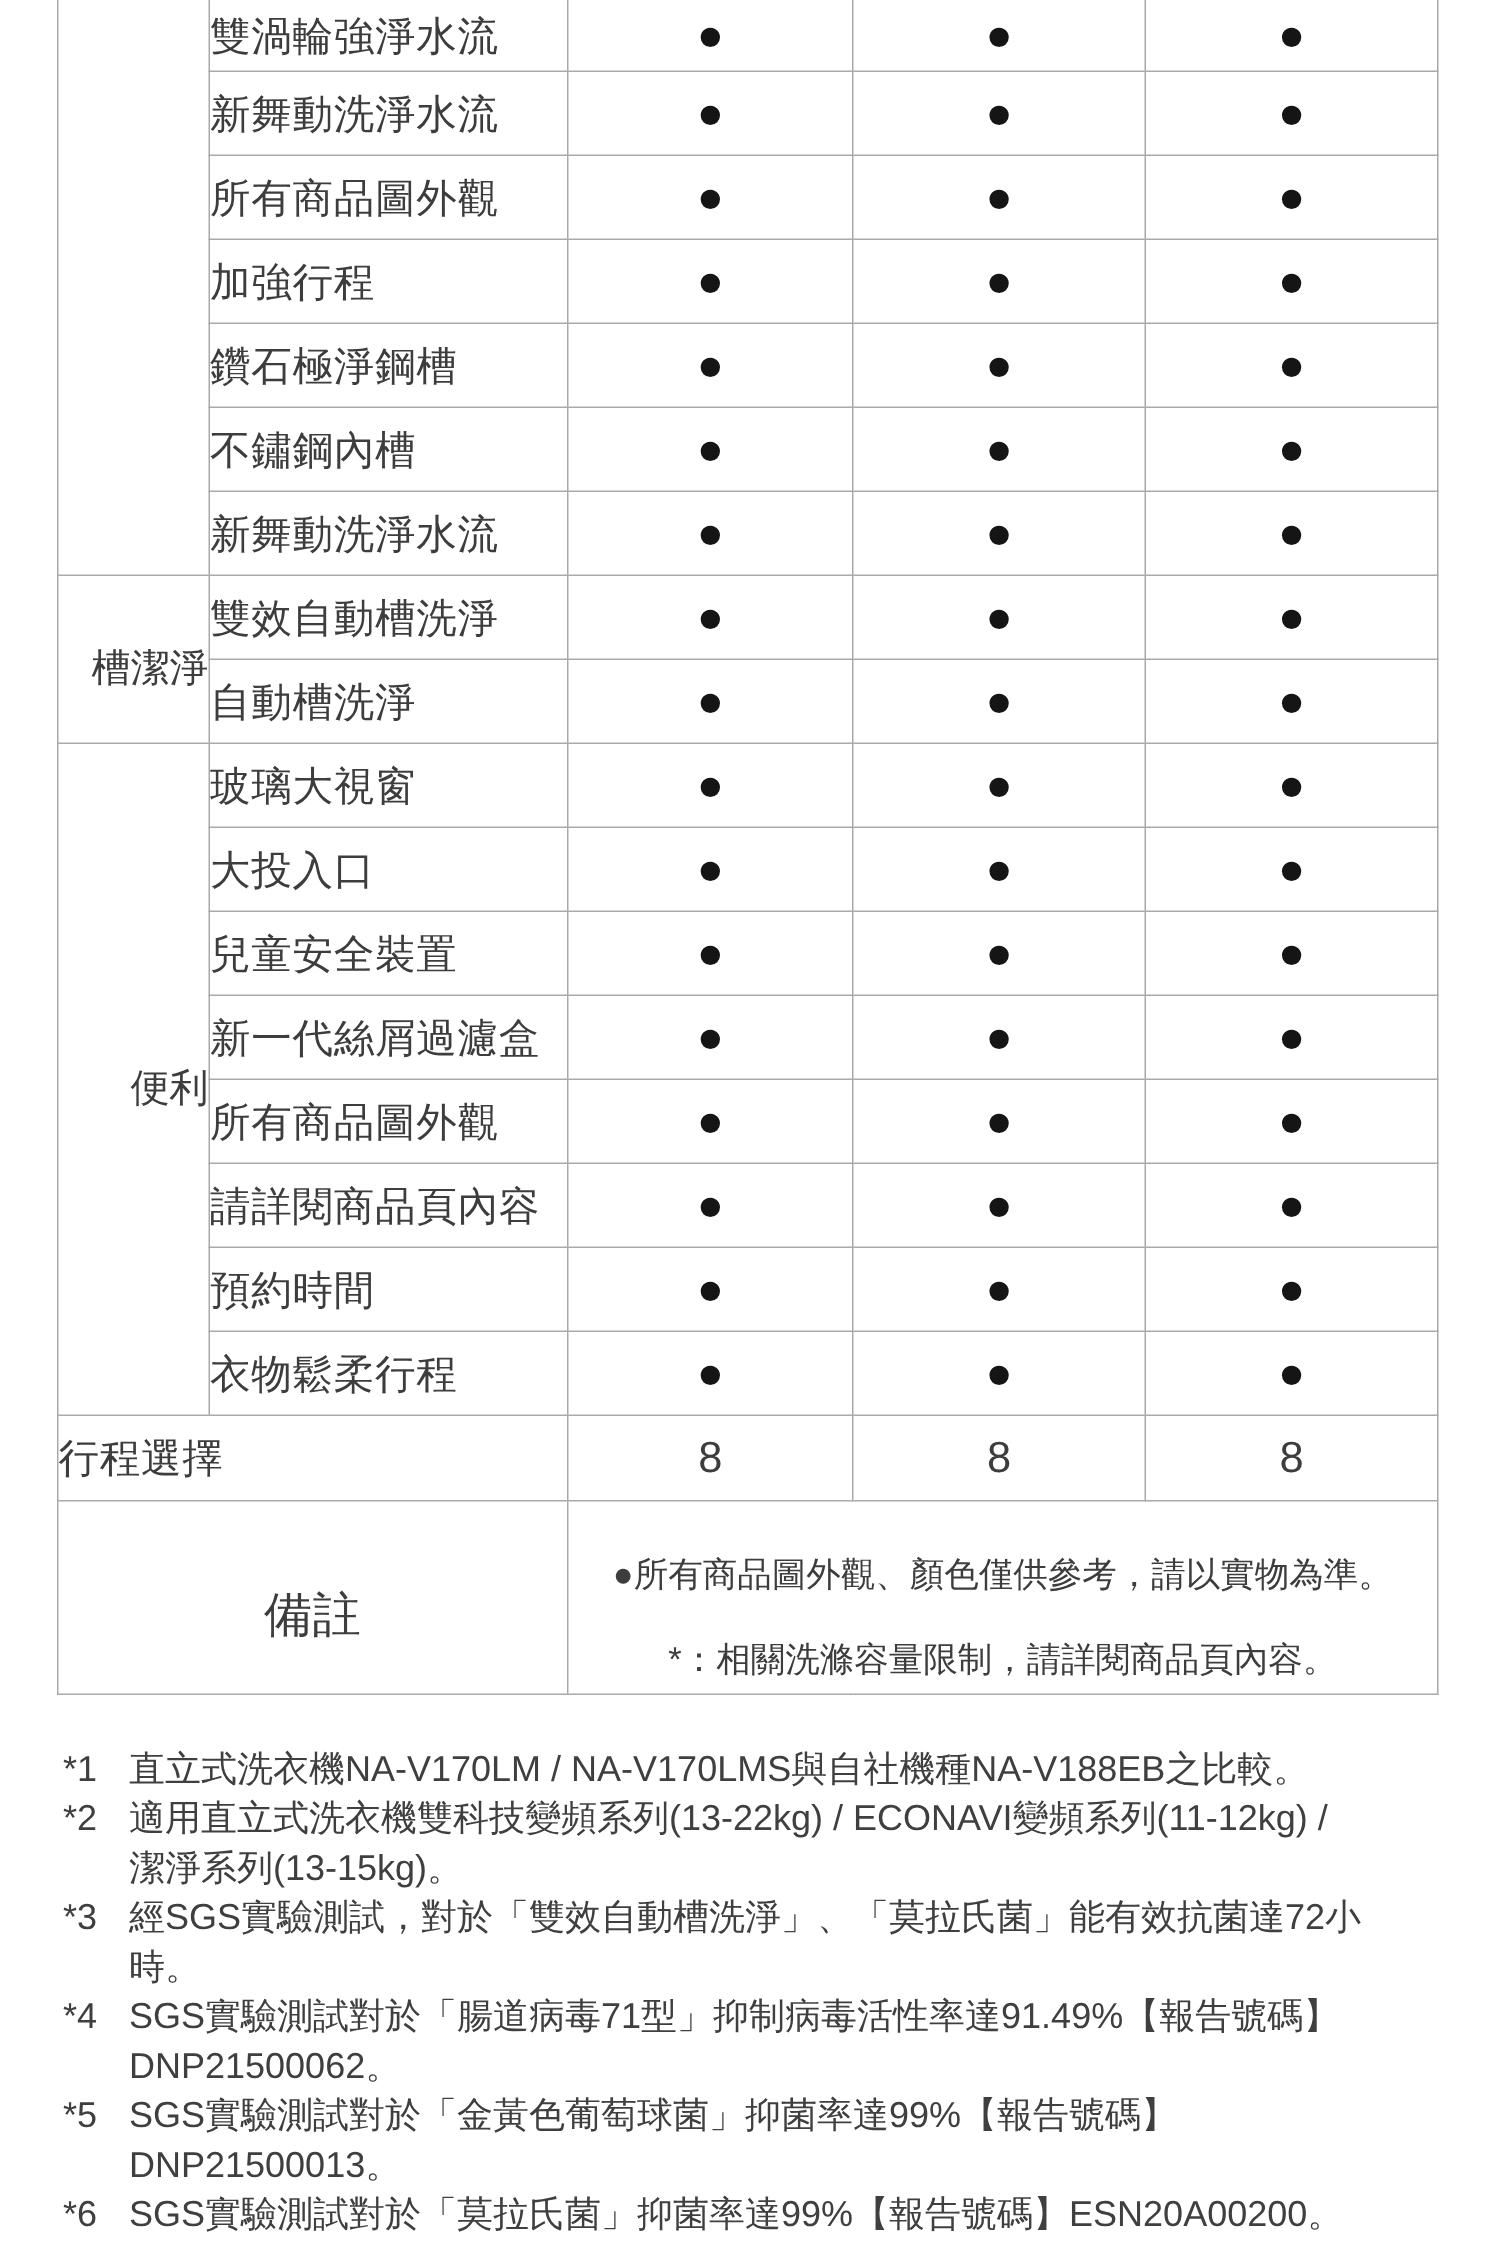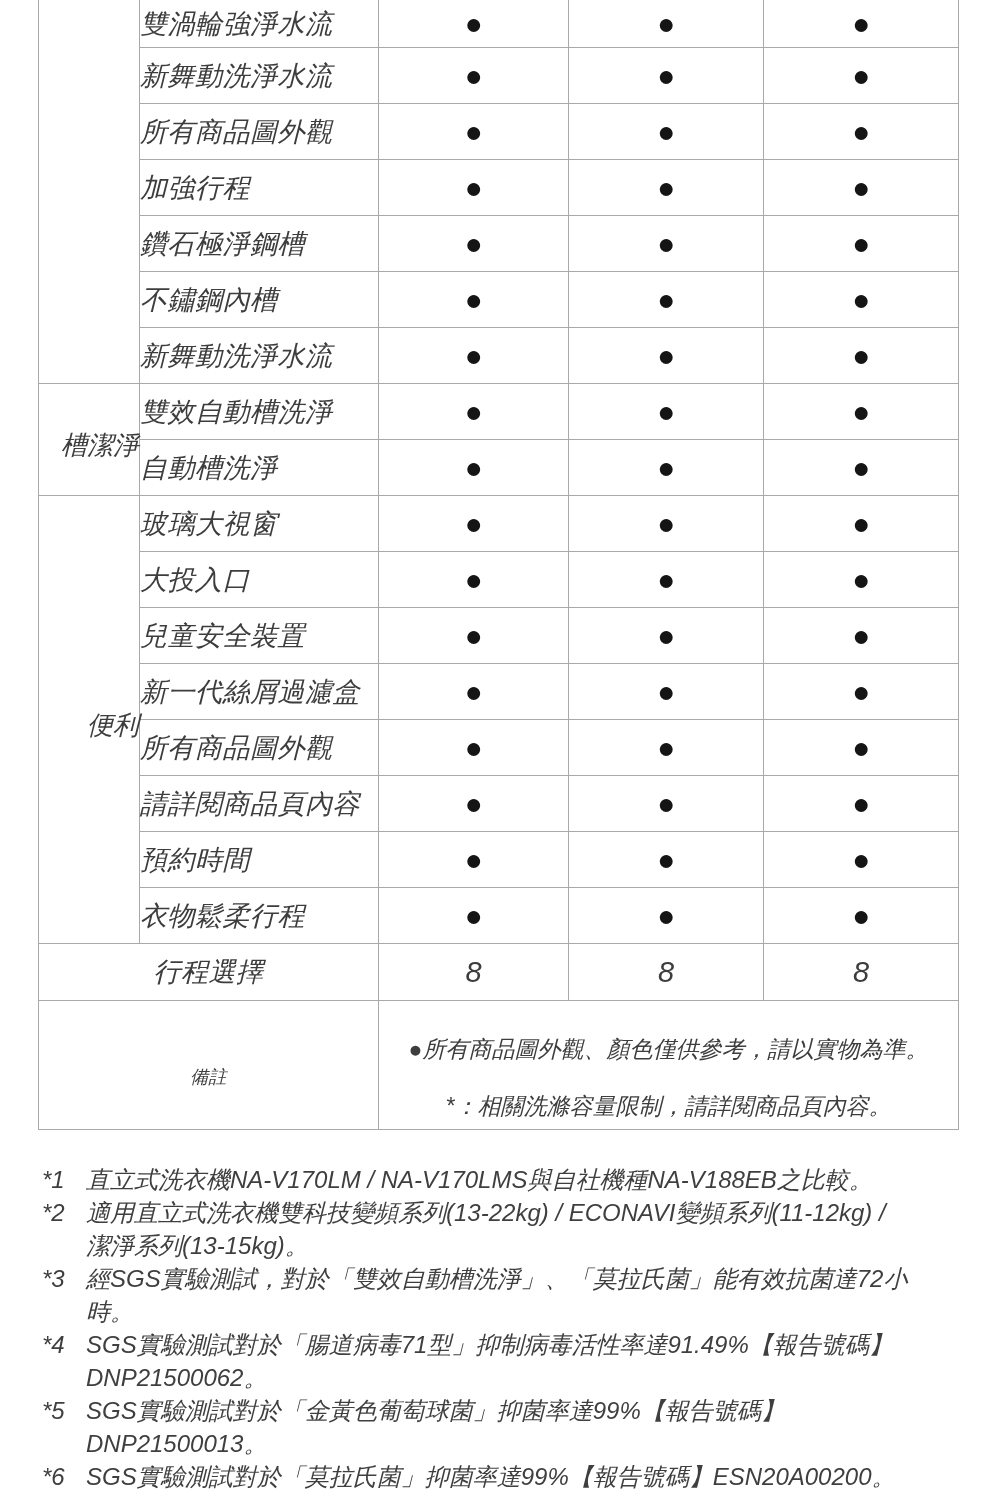--- a/index.html
+++ b/index.html
@@ -8,21 +8,20 @@
     background: #ffffff;
     font-family: "Liberation Sans", "DejaVu Sans", sans-serif;
   }
   .page {
     position: relative;
     width: 1000px;
     height: 1500px;
     background: #ffffff;
     overflow: hidden;
     color: #3d3d3d;
-    font-style: italic;
   }
 
   
   table.spec {
     position: absolute;
     left: 38px;
     top: 0;
     width: 920px;
     border-collapse: collapse;
     table-layout: fixed;
@@ -63,26 +62,26 @@
 
   td.program-label {
     font-size: 27px;
     padding-left: 22px;
     letter-spacing: 0.5px;
   }
   td.program-value {
     text-align: center;
     font-size: 29px;
   }
-  tr.r-program td { height: 56px; text-align: center; }
+  tr.r-program td { height: 56px; }
 
   tr.r-notes td { height: 128px; text-align: center; }
   td.notes-label {
     vertical-align: top;
-    font-size: 18px;
+    font-size: 32px;
     padding-left: 22px;
     letter-spacing: 0.5px;
   }
   td.notes-label .notes-label-inner { padding-top: 24px; }
   td.notes-content {
     vertical-align: top;
     text-align: center;
     font-size: 23px;
   }
   td.notes-content .note-line-1 { padding-top: 26px; }

